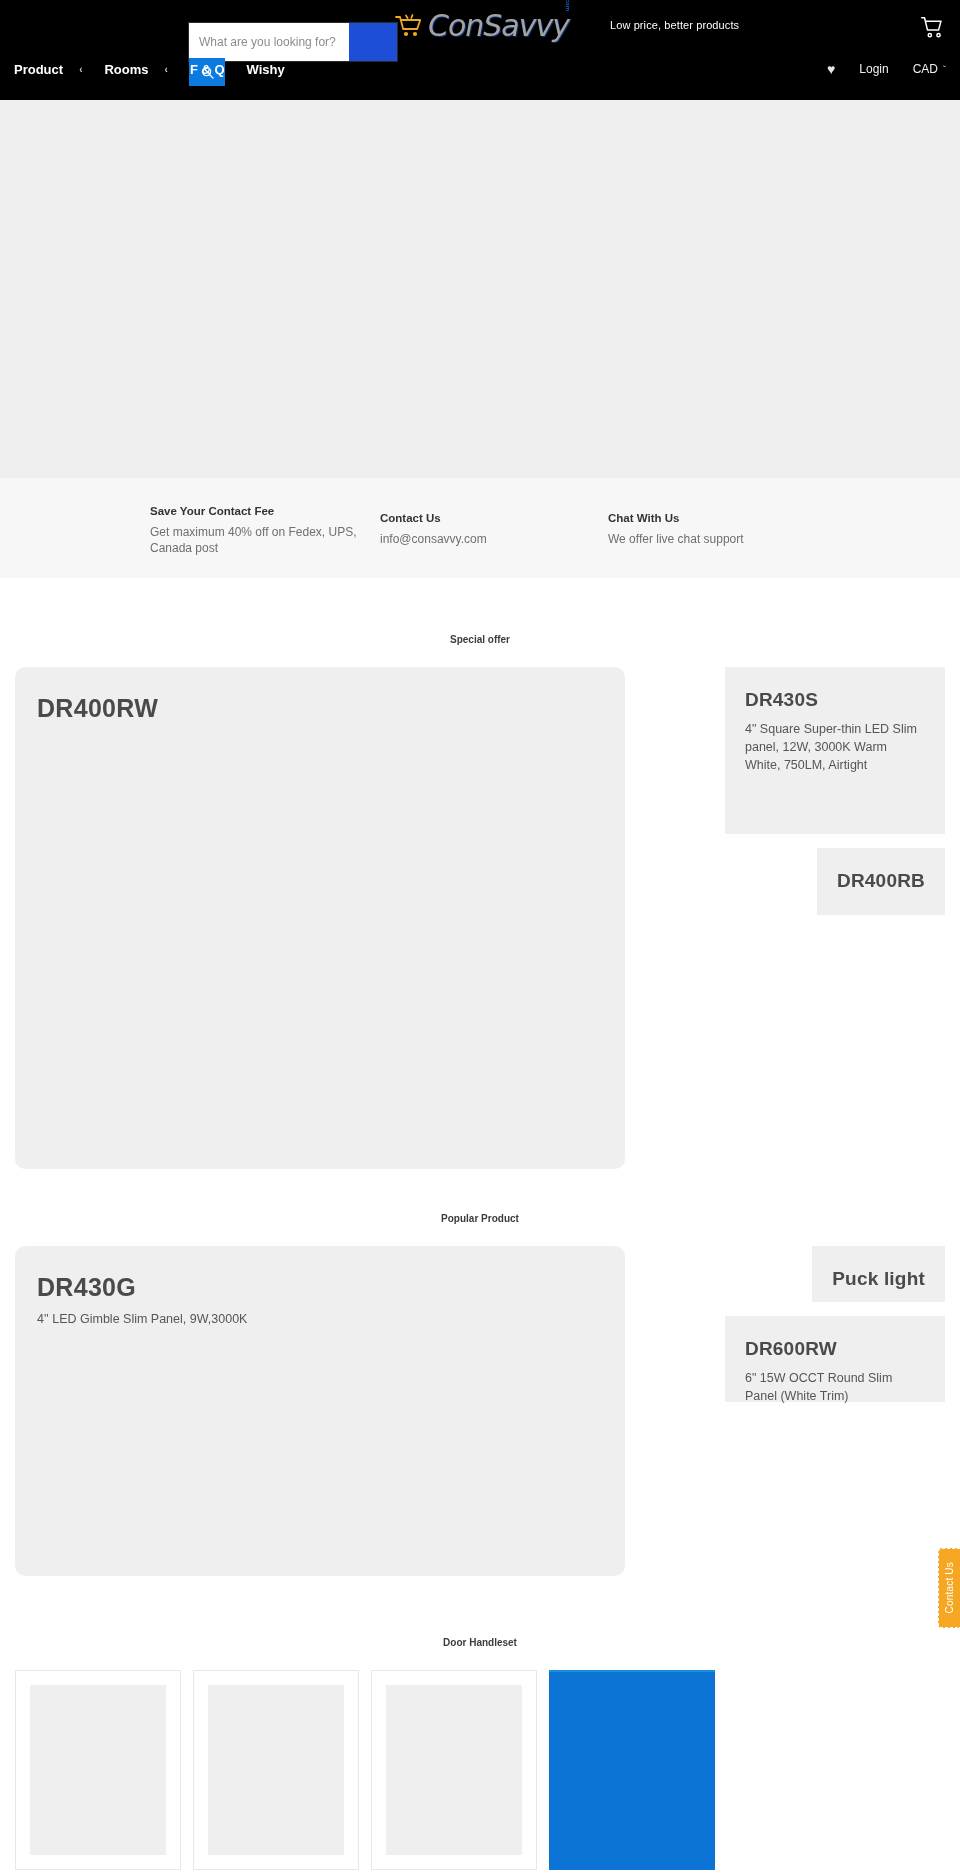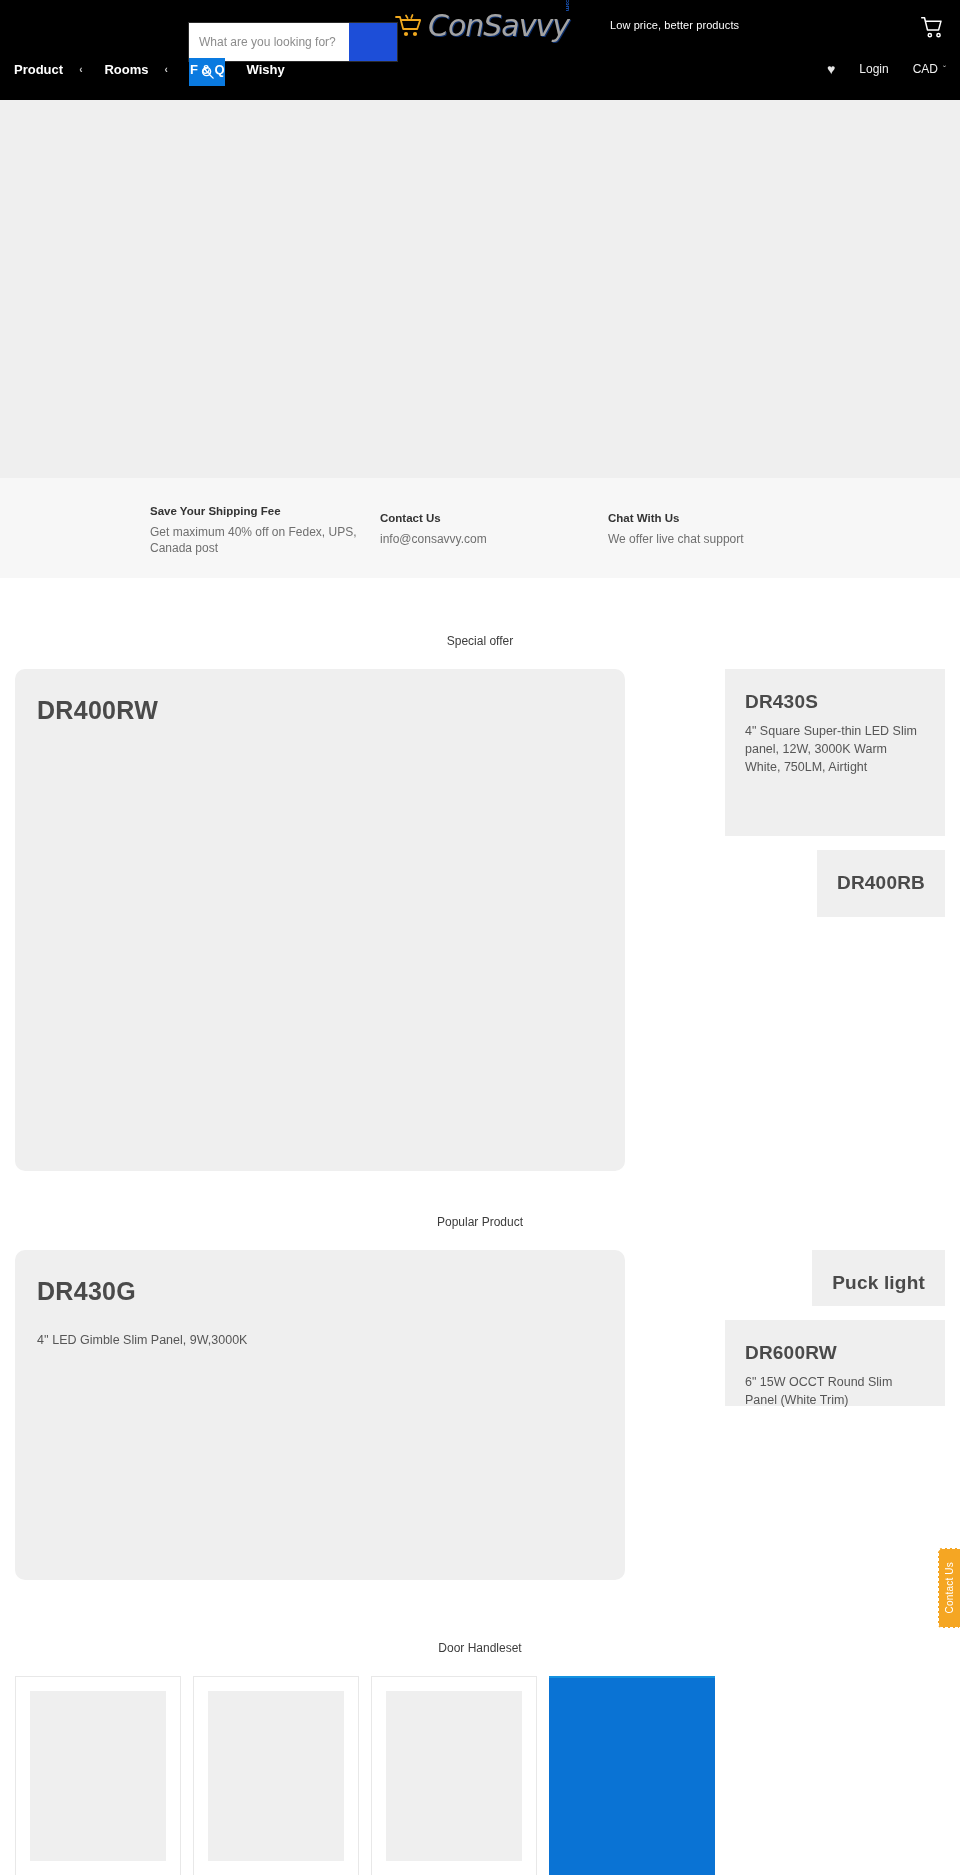--- a/index.html
+++ b/index.html
@@ -214,22 +214,22 @@
     font-size: 12px;
     color: #6f6f6f;
     line-height: 1.35;
     margin: 0;
   }
 
   
   .section { width: 960px; position: relative; }
   .section-title {
     text-align: center;
-    font-size: 12px;
-    font-weight: 400;
+    font-size: 10px;
+    font-weight: 700;
     color: #3c3c3c;
     margin: 0;
     padding: 0;
     line-height: 1;
   }
 
   .grid-2 {
     position: relative;
     width: 930px;
     margin: 0 auto;
@@ -262,21 +262,21 @@
     line-height: 1.2;
     letter-spacing: .2px;
   }
   .card-big .card-title { font-size: 25px; letter-spacing: .3px; }
   .card-desc {
     font-size: 12.5px;
     color: #565656;
     line-height: 1.45;
     margin: 8px 0 0 0;
   }
-  .card-big .card-desc { margin-top: 25px; }
+  .card-big .card-desc { margin-top: 8px; }
 
   
   .dh-grid {
     width: 930px;
     margin: 0 auto;
     display: flex;
     gap: 12px;
   }
   .dh-card {
     width: 166px;
@@ -392,21 +392,21 @@
         <span class="caret">ˇ</span>
       </div>
     </div>
   </nav>
 </header>
 
 <div class="hero"></div>
 
 <section class="info-strip">
   <div class="info-col c1">
-    <p class="info-title">Save Your Shipping Fee</p>
+    <p class="info-title">Save Your Contact Fee</p>
     <p class="info-desc">Get maximum 40% off on Fedex, UPS, Canada post</p>
   </div>
   <div class="info-col c2">
     <p class="info-title">Contact Us</p>
     <p class="info-desc">info@consavvy.com</p>
   </div>
   <div class="info-col c3">
     <p class="info-title">Chat With Us</p>
     <p class="info-desc">We offer live chat support</p>
   </div>

